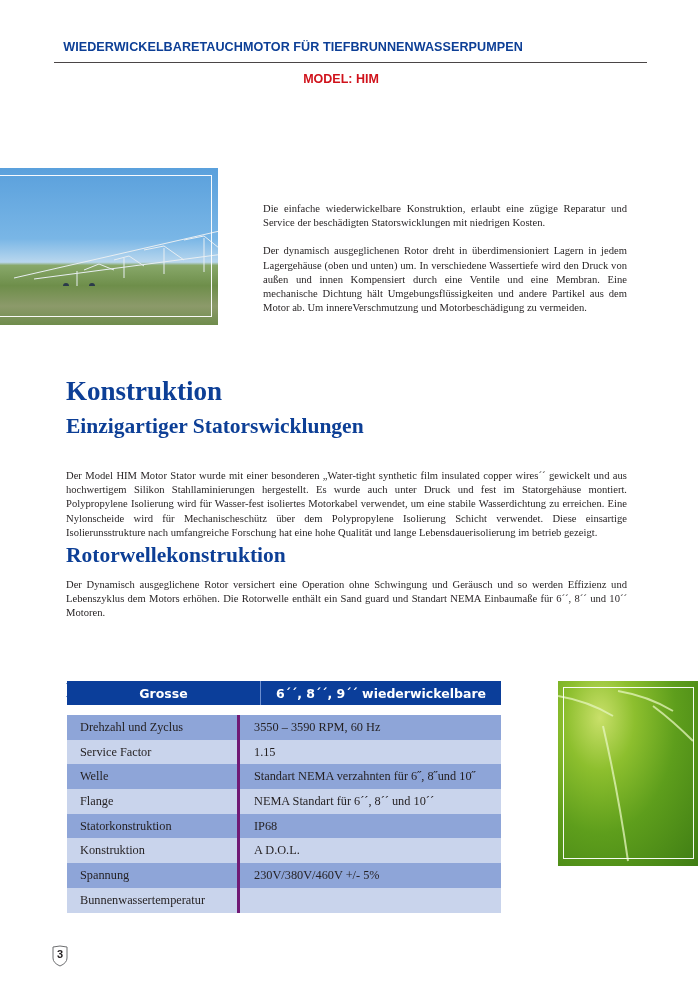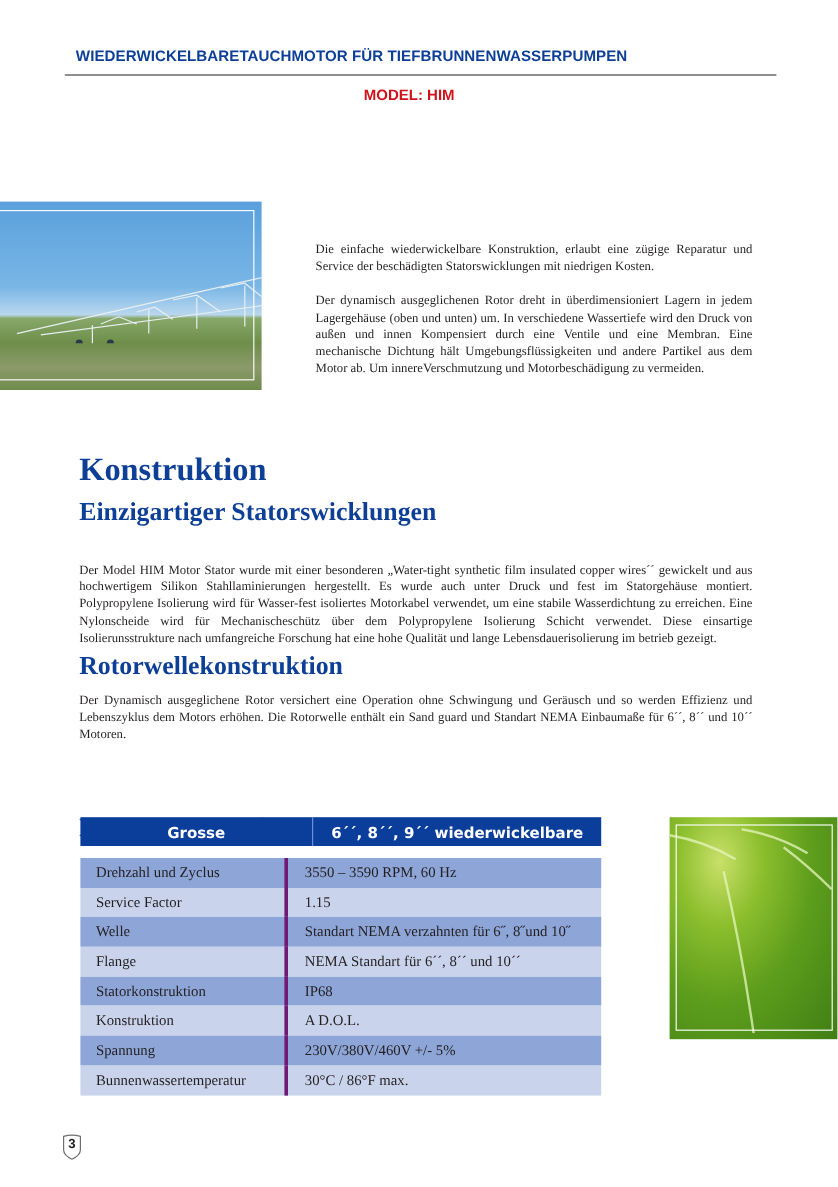--- a/index.html
+++ b/index.html
@@ -123,21 +123,20 @@
     <div class="spec-row">
       <div class="c1">Konstruktion</div>
       <div class="c2">A D.O.L.</div>
     </div>
     <div class="spec-row">
       <div class="c1">Spannung</div>
       <div class="c2"> 230V/380V/460V +/- 5%</div>
     </div>
     <div class="spec-row">
       <div class="c1">Bunnenwassertemperatur</div>
-      <div class="c2">30°C / 86°F max.</div>
     </div>
   </div>
 </div>
 
 <div class="photo photo-field">
   <svg style="position:absolute;left:0;top:0;width:140px;height:185px" viewBox="0 0 140 185">
     <g stroke="rgba(230,245,190,0.75)" stroke-width="2" fill="none">
       <path d="M45 45 Q 60 110 70 180"></path>
       <path d="M0 15 Q 30 20 55 35"></path>
       <path d="M60 10 Q 90 15 115 30"></path>

